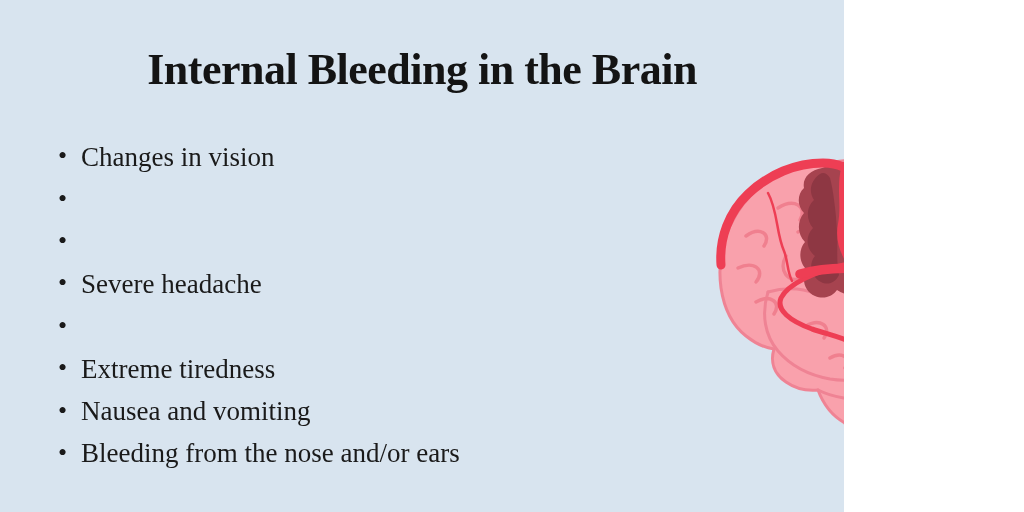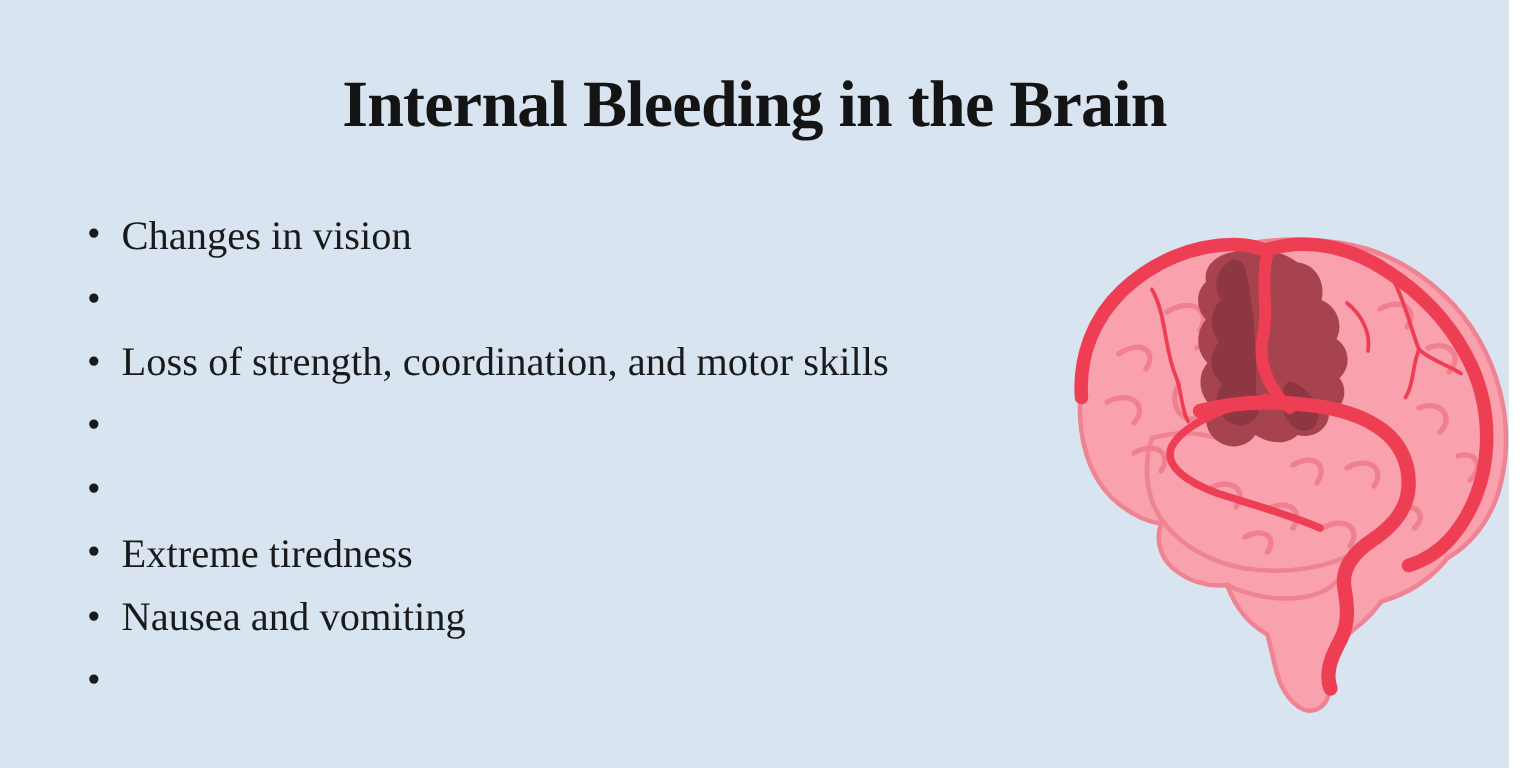--- a/index.html
+++ b/index.html
@@ -1,18 +1,18 @@
 <!DOCTYPE html>
 <html style="--bg: #d8e4ef; --title-color: #141414; --text-color: #1a1a1a; --brain-pink: #f9a1ac; --brain-outline: #ef8394; --sulci-pink: #f0808f; --artery-red: #ee3e54; --bleed-dark: #a6434f; --bleed-darker: #8e3743;"><head>
 <meta charset="utf-8">
 <style>
   html, body { margin: 0; padding: 0; }
   .canvas {
     position: relative;
-    width: 1006px;
+    width: 844px;
     height: 512px;
     overflow: hidden;
     background: var(--bg, #d8e4ef);
     font-family: "Liberation Serif", serif;
   }
   .title {
     position: absolute;
     top: 44px;
     left: 0;
     right: 0;
@@ -68,38 +68,39 @@
   <ul class="symptom-list">
       <li class="symptom-item">
         <span class="bullet">•</span>
         <span class="item-label">Changes in vision</span>
       </li>
       <li class="symptom-item">
         <span class="bullet">•</span>
       </li>
       <li class="symptom-item">
         <span class="bullet">•</span>
-        <span class="item-label">Loss of strength, coordination, and motor skills</span>
-      </li>
-      <li class="symptom-item">
-        <span class="bullet">•</span>
+      </li>
+      <li class="symptom-item">
+        <span class="bullet">•</span>
+        <span class="item-label">Severe headache</span>
       </li>
       <li class="symptom-item">
         <span class="bullet">•</span>
       </li>
       <li class="symptom-item">
         <span class="bullet">•</span>
         <span class="item-label">Extreme tiredness</span>
       </li>
       <li class="symptom-item">
         <span class="bullet">•</span>
         <span class="item-label">Nausea and vomiting</span>
       </li>
       <li class="symptom-item">
         <span class="bullet">•</span>
+        <span class="item-label">Bleeding from the nose and/or ears</span>
       </li>
     </ul>
 
   <div class="brain-wrap">
     <svg viewBox="0 0 322 336" xmlns="http://www.w3.org/2000/svg">
 
       <g>
         <path d="M 141 18
                  C 120 14, 95 20, 76 34
                  C 60 46, 45 62, 36 82

